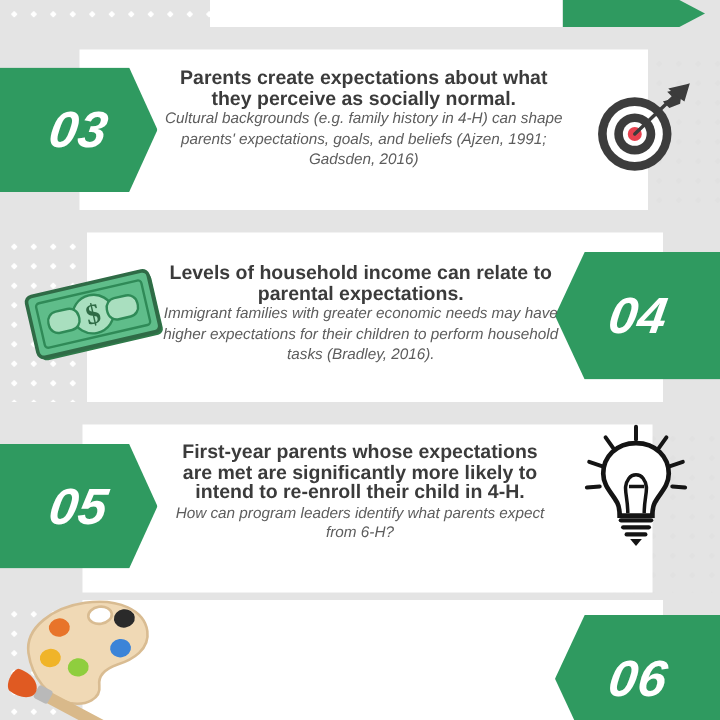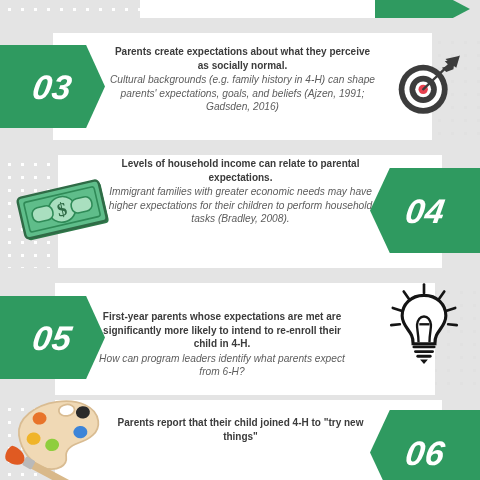--- a/index.html
+++ b/index.html
@@ -59,21 +59,21 @@
   .badge span{display:block;transform:skewX(-9deg);}
 
   
   .txt{
     position:absolute;
     text-align:center;
   }
   .txt .hd{
     color:#3b3b3b;
     font-weight:bold;
-    font-size:10px;
+    font-size:13px;
     line-height:13.5px;
     margin:0 0 1px 0;
   }
   .txt .bd{
     color:#5d5d5d;
     font-size:10.2px;
     line-height:13.5px;
     margin:0;
     font-style:italic;
   }
@@ -127,23 +127,23 @@
   </div>
 </div>
 
 <div class="card" style="top:155px;height:113px;">
   <div class="panel" style="left:58px;right:38px;"></div>
 
   <div class="badge left" style="right:0;top:13px;width:110px;height:85px;font-size:34px;">
     <span>04</span>
   </div>
 
-  <div class="txt" style="left:108px;width:265px;top:2px;">
+  <div class="txt" style="left:108px;width:265px;top:20px;">
     <p class="hd">Levels of household income can relate to parental expectations.</p>
-    <p class="bd">Immigrant families with greater economic needs may have higher expectations for their children to perform household tasks (Bradley, 2008).</p>
+    <p class="bd">Immigrant families with greater economic needs may have higher expectations for their children to perform household tasks (Bradley, 2016).</p>
   </div>
 
   <div class="icon" style="left:16px;top:18px;width:96px;height:76px;">
     <svg viewBox="0 0 120 95">
       <g transform="rotate(-13 60 47)">
         <rect x="8" y="22" width="104" height="52" rx="5" fill="#2f7a4a"></rect>
         <rect x="6" y="19" width="104" height="52" rx="5" fill="#5fbd8a" stroke="#2f6b46" stroke-width="3"></rect>
         <rect x="13" y="26" width="90" height="38" rx="3" fill="none" stroke="#2f8a57" stroke-width="2"></rect>
         <ellipse cx="58" cy="45" rx="17" ry="16" fill="#a9dfbf" stroke="#2f8a57" stroke-width="2"></ellipse>
         <rect x="20" y="36" width="26" height="18" rx="8" fill="#a9dfbf" stroke="#2f8a57" stroke-width="2"></rect>
@@ -154,21 +154,21 @@
   </div>
 </div>
 
 <div class="card" style="top:283px;height:112px;">
   <div class="panel" style="left:55px;right:45px;"></div>
 
   <div class="badge right" style="left:0;top:13px;width:105px;height:83px;font-size:34px;">
     <span>05</span>
   </div>
 
-  <div class="txt" style="left:92px;width:260px;top:11px;margin-top:16px;">
+  <div class="txt" style="left:110px;width:260px;top:11px;">
     <p class="hd">First-year parents whose expectations are met are significantly more likely to intend to re-enroll their child in 4-H.</p>
     <p class="bd">How can program leaders identify what parents expect from 6-H?</p>
   </div>
 
   <div class="icon" style="left:385px;top:-2px;width:78px;height:85px;">
     <svg viewBox="0 0 100 108">
       <g stroke="#141414" stroke-width="3.4" stroke-linecap="round" fill="none">
         <line x1="50" y1="4" x2="50" y2="15"></line>
         <line x1="24" y1="13" x2="31" y2="23"></line>
         <line x1="76" y1="13" x2="69" y2="23"></line>
@@ -191,21 +191,20 @@
 </div>
 
 <div class="card" style="top:400px;height:95px;">
   <div class="panel" style="left:55px;right:38px;"></div>
 
   <div class="badge left" style="right:0;top:10px;width:110px;height:85px;font-size:34px;">
     <span>06</span>
   </div>
 
   <div class="txt" style="left:108px;width:265px;top:16px;">
-    <p class="hd">Parents report that their child joined 4-H to "try new things"</p>
   </div>
 
   <div class="icon" style="left:2px;top:-3px;width:105px;height:88px;">
     <svg viewBox="0 0 120 100">
       <g transform="rotate(-8 60 45)">
         <path d="M20 38 C20 18 44 6 68 6 C94 6 112 18 112 34 C112 48 98 54 86 56
                  C76 58 70 62 70 70 C70 80 58 84 46 80 C30 74 20 56 20 38 Z" fill="#f0d9b5" stroke="#d9bc92" stroke-width="2"></path>
         <ellipse cx="78" cy="17" rx="9" ry="6.5" fill="#ffffff" stroke="#d9bc92" stroke-width="2"></ellipse>
         <ellipse cx="46" cy="22" rx="8" ry="7" fill="#e8742a"></ellipse>
         <ellipse cx="96" cy="22" rx="8" ry="7" fill="#2a2a2a"></ellipse>

